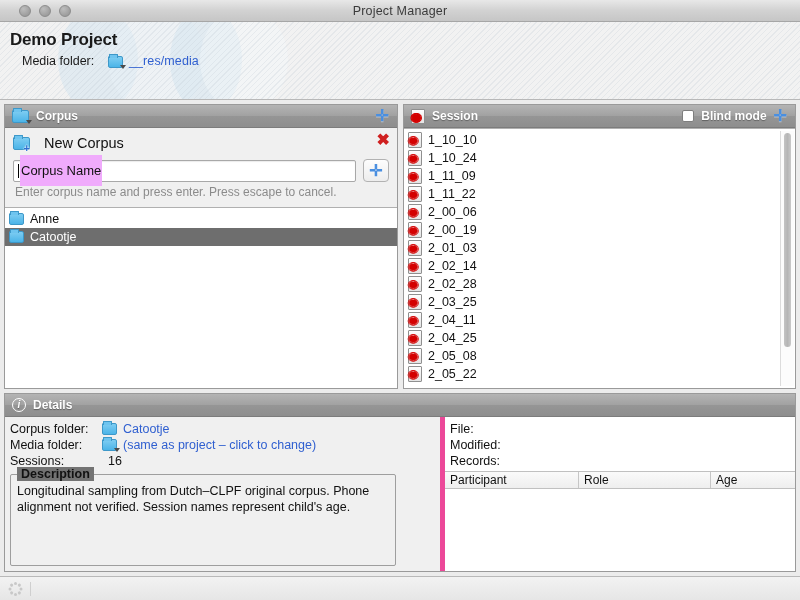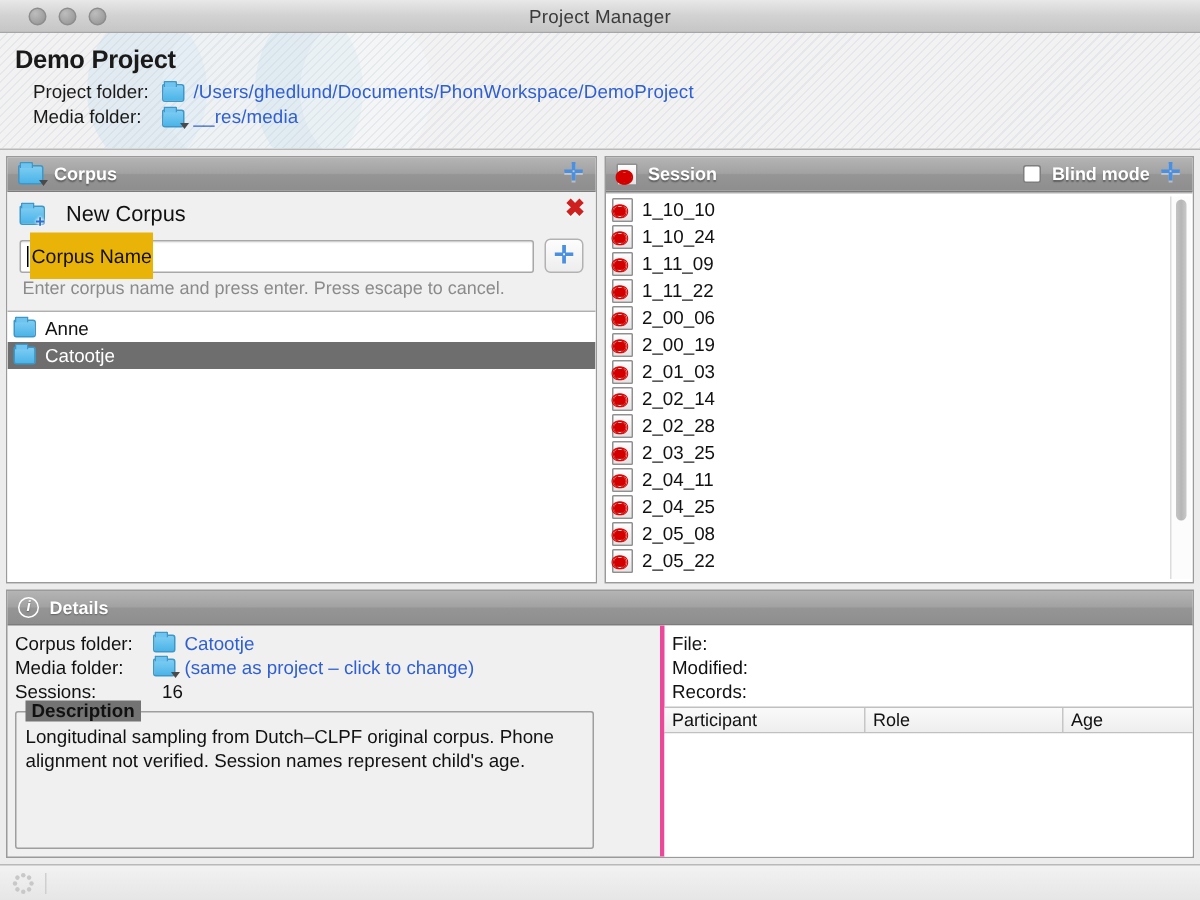--- a/index.html
+++ b/index.html
@@ -157,21 +157,21 @@
   }
   .nc-input-row { display: flex; align-items: center; gap: 7px; }
   .nc-input {
     flex: 1 1 auto; height: 22px;
     border: 1px solid #a8a8a8; background: #fff; border-radius: 2px;
     display: flex; align-items: center; padding: 0 4px;
     font-size: 13px; color: #111;
     box-shadow: inset 0 1px 1px rgba(0,0,0,.08);
   }
   .nc-caret { width: 1px; height: 14px; background: #000; margin-right: 1px; }
-  .sel-text { background: #eab308; padding: 8px 1px; }
+  .sel-text { background: #f0abfc; padding: 8px 1px; }
   .nc-add-btn {
     width: 26px; height: 23px; flex: 0 0 26px;
     border: 1px solid #b2b2b2; border-radius: 4px;
     background: linear-gradient(to bottom,#fdfdfd,#ededed);
     display: flex; align-items: center; justify-content: center;
     cursor: pointer;
   }
   .nc-hint { font-size: 12px; color: #8b8b8b; padding: 3px 2px 4px 2px; }
 
   
@@ -200,21 +200,21 @@
 
   
   .details-panel {
     flex: 1 1 auto; display: flex; flex-direction: column;
     border: 1px solid #9a9a9a; background: #f0f0f0; min-height: 0;
     margin-bottom: 4px;
   }
   .details-body { flex: 1 1 auto; display: flex; min-height: 0; gap: 39px; }
   .details-left { flex: 0 0 396px; padding: 4px 5px 5px 5px; display: flex; flex-direction: column; min-width: 0; }
   .details-right {
-    flex: 1 1 auto; background: #fff; border-left: 3px solid #ec4899;
+    flex: 1 1 auto; background: #fff; border-left: 5px solid #ec4899;
     display: flex; flex-direction: column; min-width: 0;
   }
   .d-row { display: flex; align-items: center; font-size: 12.5px; color: #111; line-height: 16px; }
   .d-label { width: 92px; flex: 0 0 92px; }
   .d-link { color: #2f5fd0; margin-left: 6px; }
   .d-value { color: #111; margin-left: 6px; }
 
   .fieldset {
     flex: 1 1 auto; margin-top: 5px; min-height: 0;
     border: 1px solid #9e9e9e; background: #f0f0f0;
@@ -290,25 +290,20 @@
 
   <div class="project-header">
     <div class="wm wm-1"></div>
     <div class="wm wm-2"></div>
     <div class="wm wm-3"></div>
     <div class="wm wm-4"></div>
     <div class="hatch"></div>
 
     <div class="proj-title">Demo Project</div>
 
-    <div class="proj-row">
-      <span class="proj-label">Project folder:</span>
-      <span class="folder sm"></span>
-      <span class="proj-link">/Users/ghedlund/Documents/PhonWorkspace/DemoProject</span>
-    </div>
 
     <div class="proj-row">
       <span class="proj-label">Media folder:</span>
       <span class="folder sm folder-caret"></span>
       <span class="proj-link">__res/media</span>
     </div>
   </div>
 
   <div class="main">
 

